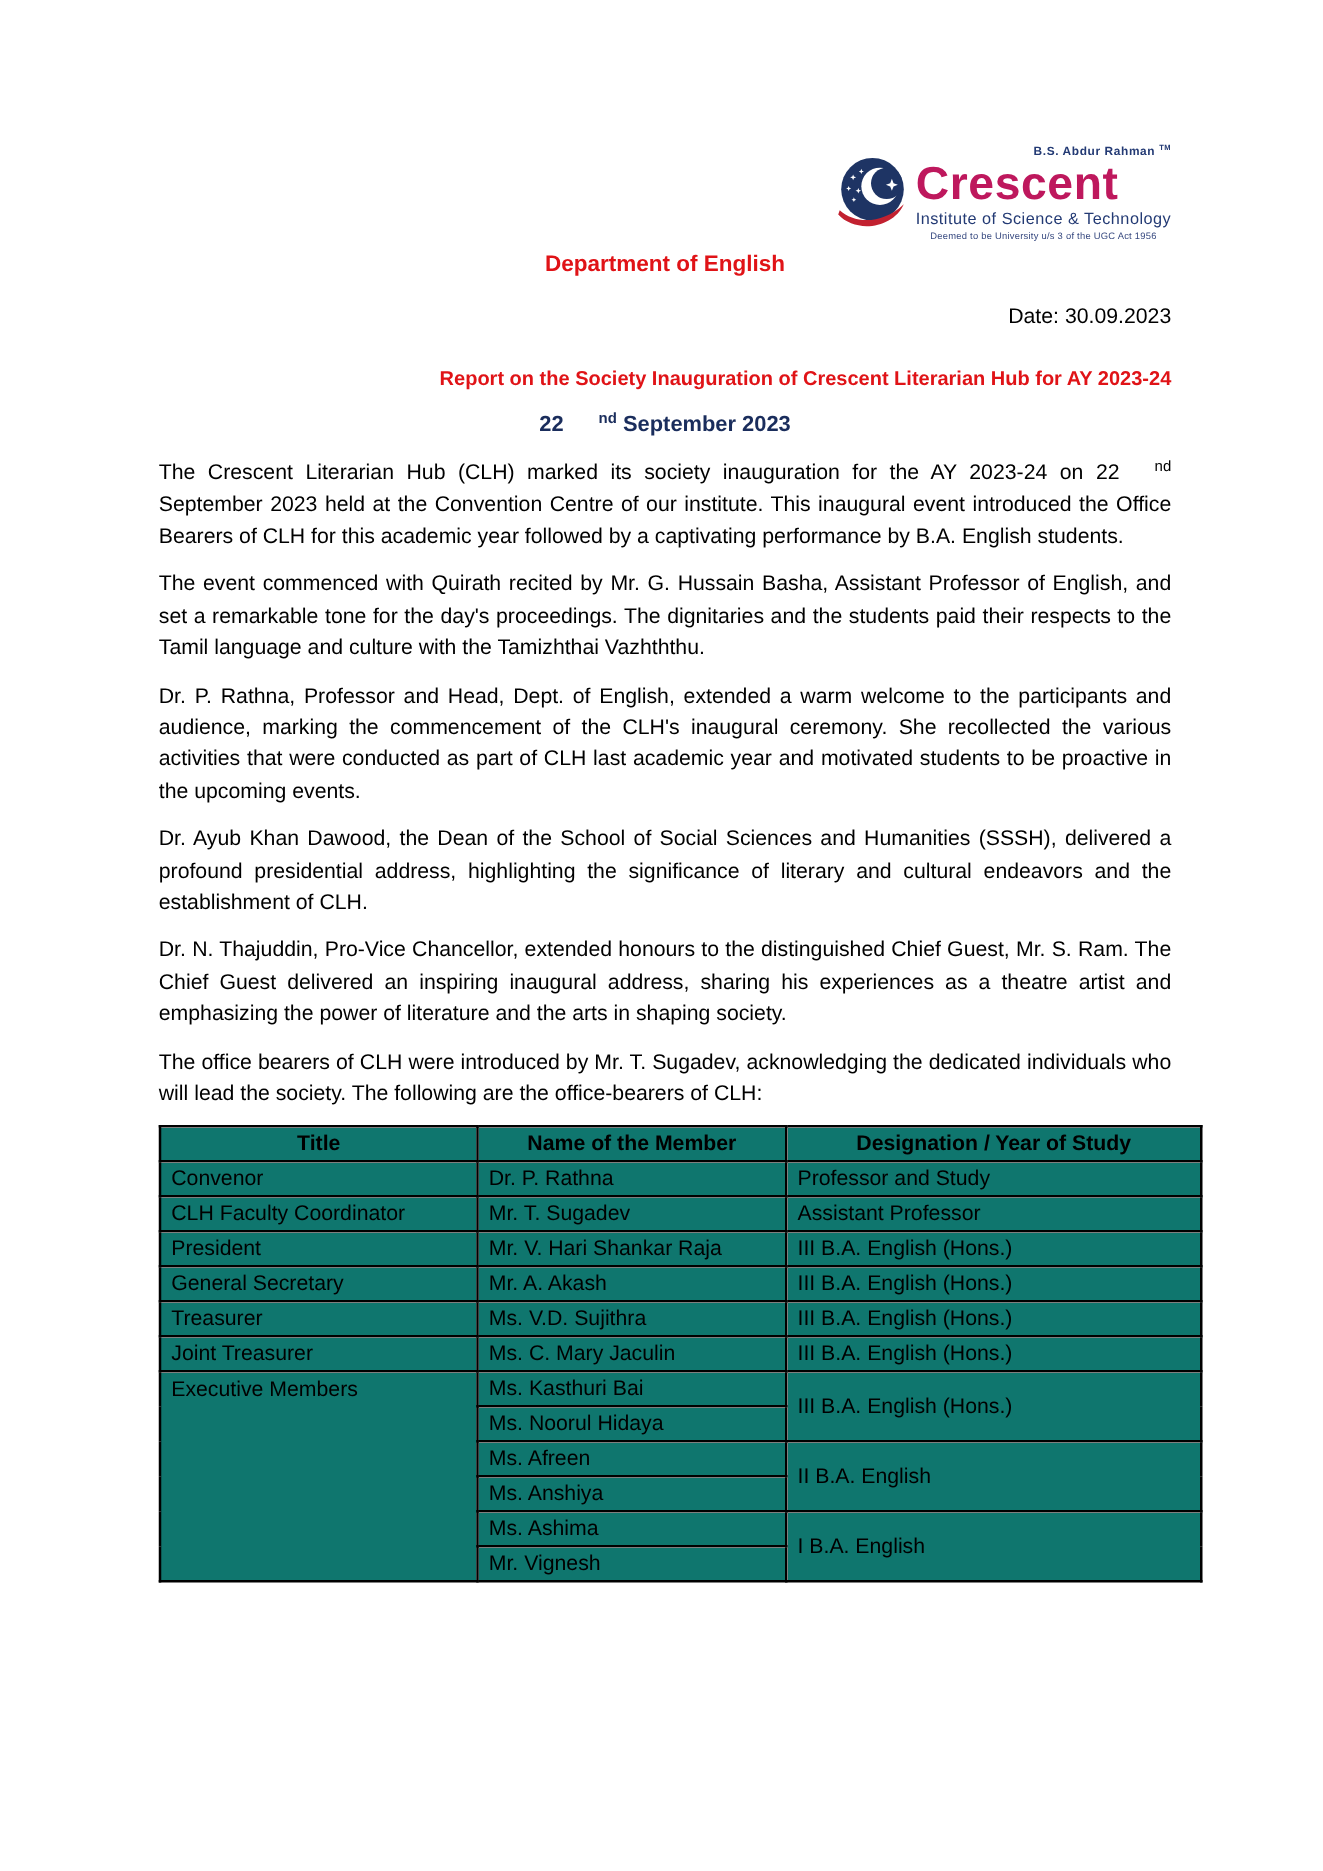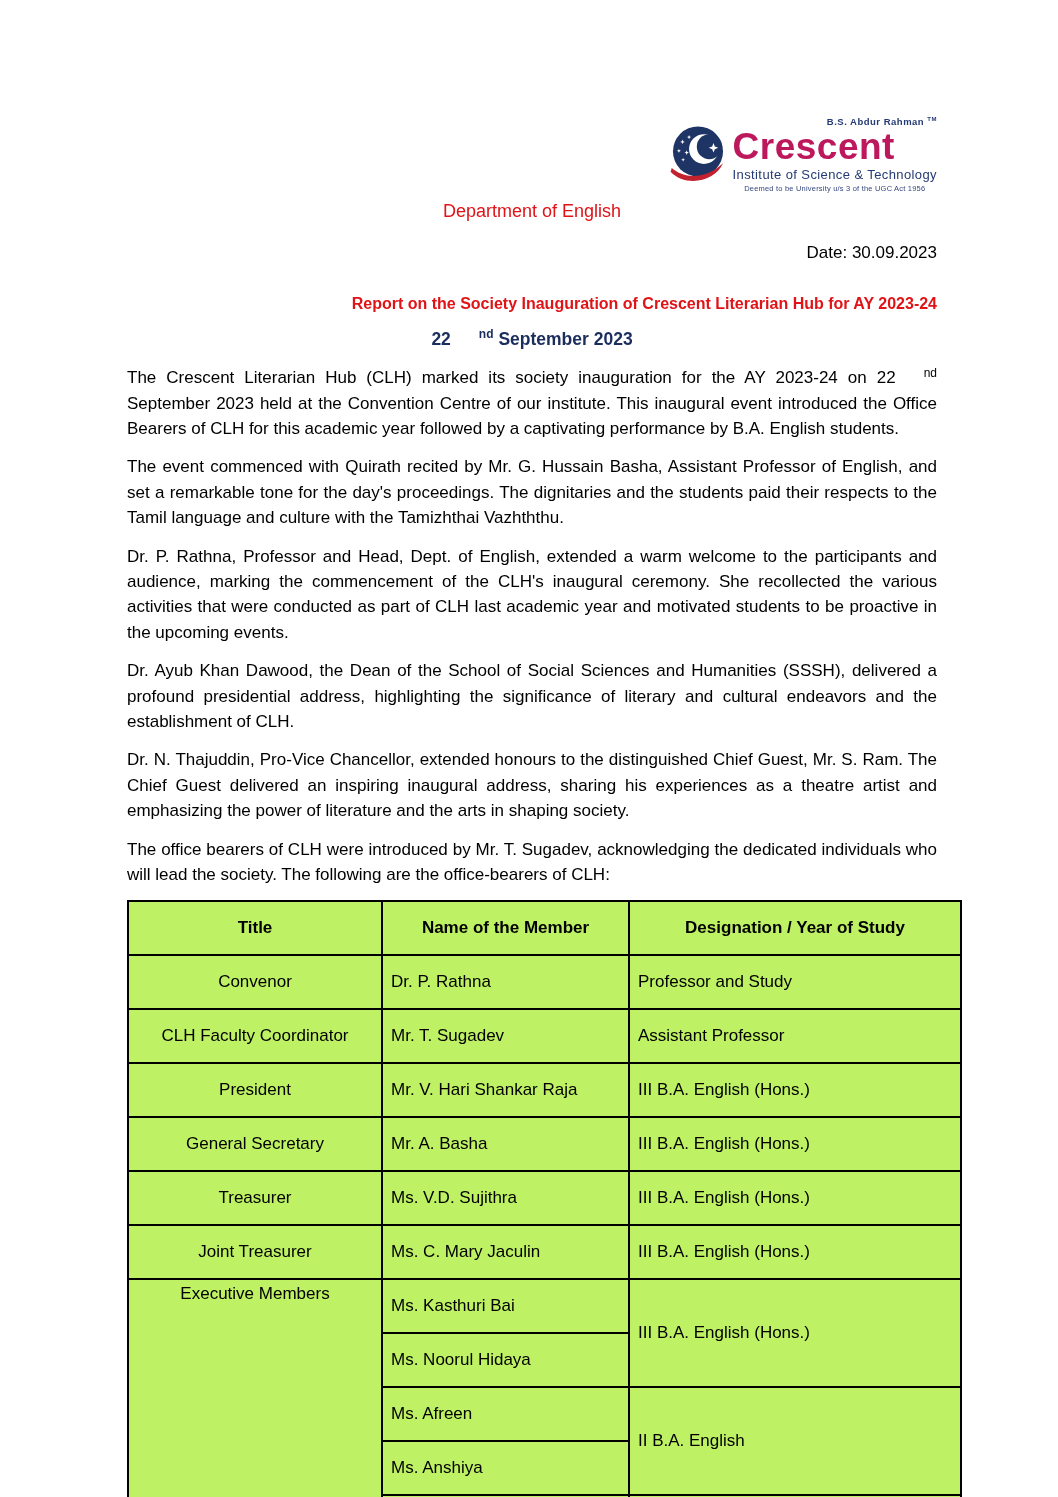--- a/index.html
+++ b/index.html
@@ -30,21 +30,21 @@
   }
   .brand-sub {
     font-size: 13px; color: #233a74; letter-spacing: 0.4px; margin-top: 2px;
   }
   .brand-tagline {
     font-size: 7.5px; color: #36487f; text-align: center; margin-top: 2px;
     letter-spacing: 0.2px;
   }
   
   .dept-heading {
-    text-align: center; color: #e01317; font-size: 18px; font-weight: normal;
+    text-align: center; color: #e01317; font-size: 18px; font-weight: bold;
     margin-top: 8px;
   }
   .date-line {
     text-align: right; font-size: 17px; margin-top: 21px;
   }
   .report-title {
     text-align: right; color: #e01317; font-size: 16px; font-weight: bold;
     margin-top: 32px;
   }
   .event-date {
@@ -58,25 +58,25 @@
     margin-top: 13px;
   }
   .content p:first-of-type { margin-top: 15px; }
   
   table.bearers {
     border-collapse: collapse; width: 833px; margin-top: 13px;
     table-layout: fixed;
   }
   table.bearers th, table.bearers td {
     border: 2px solid #000; font-size: 17px; line-height: 24px;
-    padding: 14px 8px; vertical-align: middle; background: #bef264;
+    padding: 1px 8px; vertical-align: middle; background: #0f766e;
     overflow: hidden; white-space: nowrap;
   }
   table.bearers th { text-align: center; font-weight: bold; }
-  td.c-title { text-align: center; margin-left: 12px; }
+  td.c-title { text-align: left; margin-left: 12px; }
   td.c-name, td.c-desig { text-align: left; }
   tr.sub td.c-name { border-top-width: 1px; }
 </style>
 </head>
 <body>
 
 <div class="page">
 
   <div class="logo-row">
     <div class="logo">
@@ -143,21 +143,21 @@
         <td class="c-name">Mr. T. Sugadev</td>
         <td class="c-desig">Assistant Professor</td>
       </tr>
       <tr>
         <td class="c-title">President</td>
         <td class="c-name">Mr. V. Hari Shankar Raja</td>
         <td class="c-desig">III B.A. English (Hons.)</td>
       </tr>
       <tr>
         <td class="c-title">General Secretary</td>
-        <td class="c-name">Mr. A. Basha</td>
+        <td class="c-name">Mr. A. Akash</td>
         <td class="c-desig">III B.A. English (Hons.)</td>
       </tr>
       <tr>
         <td class="c-title">Treasurer</td>
         <td class="c-name">Ms. V.D. Sujithra</td>
         <td class="c-desig">III B.A. English (Hons.)</td>
       </tr>
       <tr>
         <td class="c-title">Joint Treasurer</td>
         <td class="c-name">Ms. C. Mary Jaculin</td>

